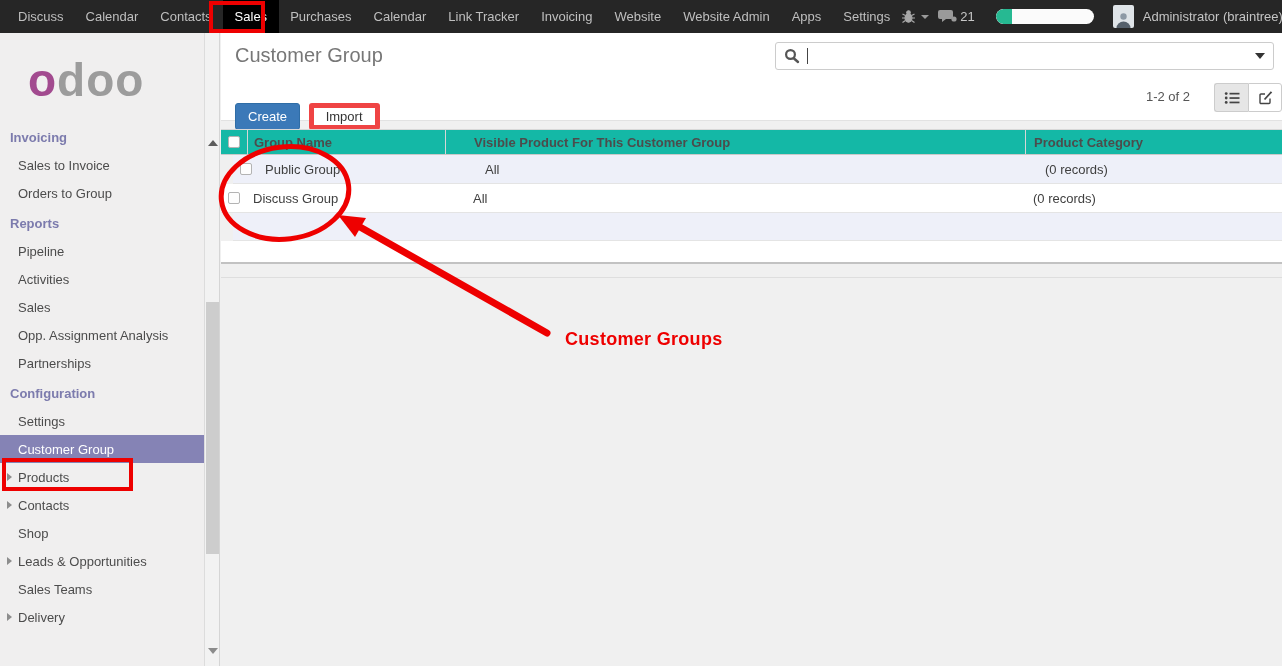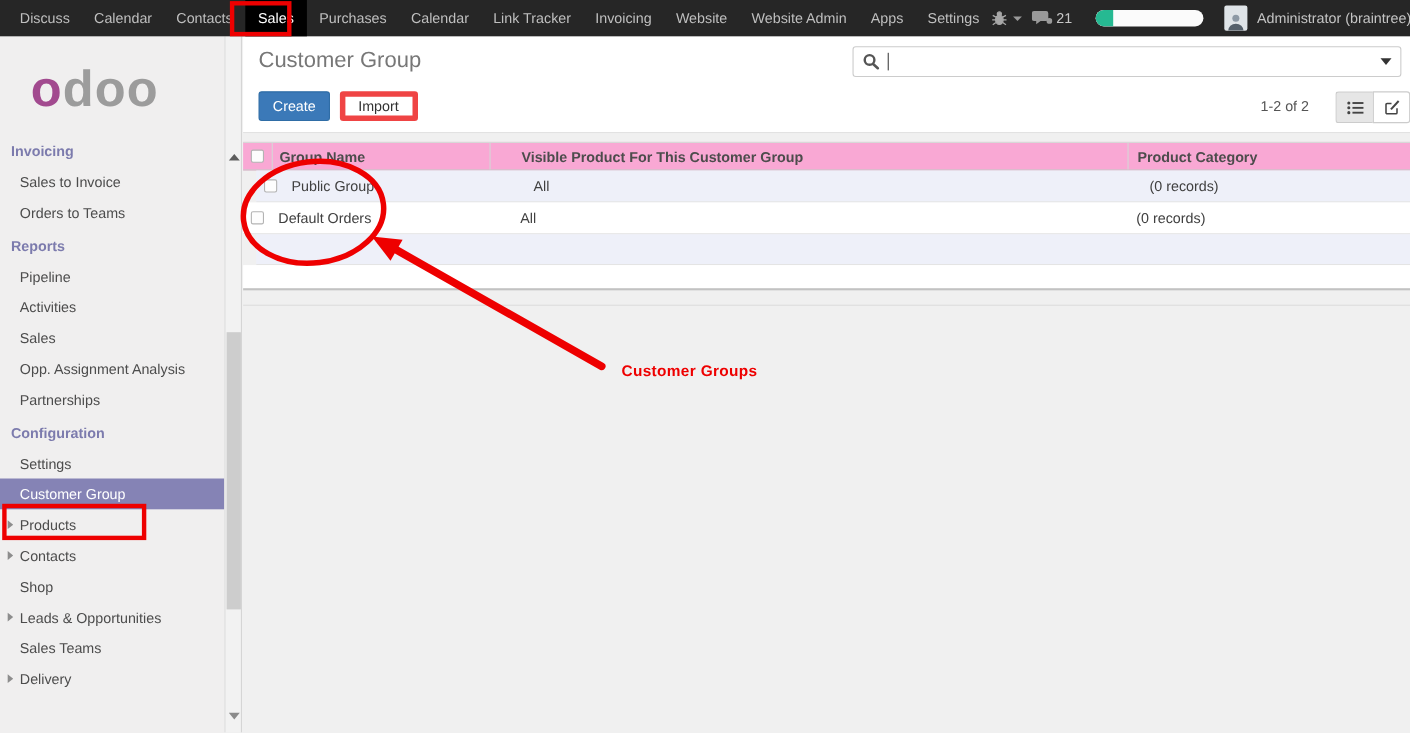--- a/index.html
+++ b/index.html
@@ -41,50 +41,50 @@
   .sb-thumb{position:absolute;top:269px;left:1px;width:13px;height:252px;background:#cdcdcd;}
 
   
   .main{position:absolute;top:33px;left:221px;right:0;bottom:0;background:#f0f0f0;}
   .control-panel{position:absolute;top:0;left:0;right:0;height:88px;background:#fff;border-bottom:1px solid #e2e2e2;}
   .page-title{position:absolute;left:14px;top:11px;font-size:20px;color:#777;}
   .searchbox{position:absolute;top:9px;right:8px;width:499px;height:28px;background:#fff;border:1px solid #ccc;border-radius:3px;display:flex;align-items:center;padding:0 8px;}
   .search-caret{width:1px;height:16px;background:#444;margin-left:7px;}
   .dd-caret{margin-left:auto;width:0;height:0;border-left:5px solid transparent;border-right:5px solid transparent;border-top:6px solid #333;cursor:pointer;}
   .btn-row{position:absolute;top:50px;left:14px;right:0;height:29px;}
-  .btn{font-family:inherit;font-size:13px;height:27px;border-radius:3px;cursor:pointer;}
+  .btn{font-family:inherit;font-size:13px;height:27px;border-radius:3px;cursor:pointer;margin-top:20px;}
   .btn-create{background:var(--blue);border:1px solid #2f6da6;color:#fff;padding:0 12px;margin-right:5px;}
   .btn-import{background:#fff;border:5px solid #ef4444;color:#333;padding:0 12px;}
   .pager{position:absolute;right:92px;top:6px;color:#555;}
   .switcher{position:absolute;right:0;top:0;display:flex;}
   .sw{width:34px;height:29px;background:#fff;border:1px solid #ccc;display:flex;align-items:center;justify-content:center;cursor:pointer;}
   .sw.first{border-radius:3px 0 0 3px;border-right:none;}
   .sw.last{border-radius:0 3px 3px 0;}
   .sw.active{background:#e6e6e6;}
 
   
   .listview{position:absolute;top:96px;left:0;right:0;}
   .lv-row{display:flex;align-items:stretch;}
-  .lv-head{background:#f9a8d4;border-top:1px solid #d8d8d8;border-bottom:1px solid #c9c9c9;height:26px;font-weight:bold;color:#4c4c4c;}
+  .lv-head{background:#14b8a6;border-top:1px solid #d8d8d8;border-bottom:1px solid #c9c9c9;height:26px;font-weight:bold;color:#4c4c4c;}
   .lv-data{height:29px;background:#fff;border-bottom:1px solid #e4e4e4;color:#404040;}
   .lv-data.stripe{background:var(--stripe);margin-left:12px;}
   .lv-data.filler{height:28px;}
   .lv-data.filler2{height:23px;border-bottom:2px solid #c2c2c2;}
   .cell{display:flex;align-items:center;padding-left:8px;overflow:hidden;white-space:nowrap;}
   .c-check{width:26px;justify-content:center;padding-left:0;}
   .c-name{width:198px;padding-left:6px;}
   .c-vis{width:580px;padding-left:28px;}
   .c-cat{flex:1;}
   .lv-head .c-name,.lv-head .c-vis,.lv-head .c-cat{border-left:1px solid #d6d6d6;}
   .cb{width:12px;height:12px;border:1px solid #b3b3b3;border-radius:2px;background:#fdfdfd;}
   .after-line{position:absolute;top:244px;left:0;right:0;height:1px;background:#dedede;}
 
   
   .overlay{position:absolute;top:0;left:0;width:1282px;height:666px;pointer-events:none;z-index:50;}
-  .ann-label{position:absolute;left:565px;top:329px;color:var(--red);font-weight:bold;font-size:14px;letter-spacing:.3px;z-index:51;}
+  .ann-label{position:absolute;left:565px;top:329px;color:var(--red);font-weight:bold;font-size:18px;letter-spacing:.3px;z-index:51;}
   svg{display:block;}
 </style>
 </head>
 <body>
 
 <div class="navbar">
   <div class="nav-left" id="nav-left">
       <div class="nav-item">Discuss</div>
       <div class="nav-item">Calendar</div>
       <div class="nav-item">Contacts</div>
@@ -135,21 +135,21 @@
 </div>
 
 <div class="sidebar">
   <div class="logo"><span class="o1">o</span><span class="o2">doo</span></div>
   <nav class="menu" id="sidebar-menu">
       <div class="menu-header">Invoicing</div>
       <div class="menu-item">
         <span>Sales to Invoice</span>
       </div>
       <div class="menu-item">
-        <span>Orders to Teams</span>
+        <span>Orders to Group</span>
       </div>
       <div class="menu-header">Reports</div>
       <div class="menu-item">
         <span>Pipeline</span>
       </div>
       <div class="menu-item">
         <span>Activities</span>
       </div>
       <div class="menu-item">
         <span>Sales</span>
@@ -252,21 +252,21 @@
           <span class="cb"></span>
         </div>
         <div class="cell c-name">Public Group</div>
         <div class="cell c-vis">All</div>
         <div class="cell c-cat">(0 records)</div>
       </div>
       <div class="lv-row lv-data">
         <div class="cell c-check">
           <span class="cb"></span>
         </div>
-        <div class="cell c-name">Default Orders</div>
+        <div class="cell c-name">Discuss Group</div>
         <div class="cell c-vis">All</div>
         <div class="cell c-cat">(0 records)</div>
       </div>
       <div class="lv-row lv-data stripe filler"></div>
       <div class="lv-row lv-data filler2"></div>
     </div>
   <div class="after-line"></div>
 </div>
 
 <svg class="overlay" viewBox="0 0 1282 666">

